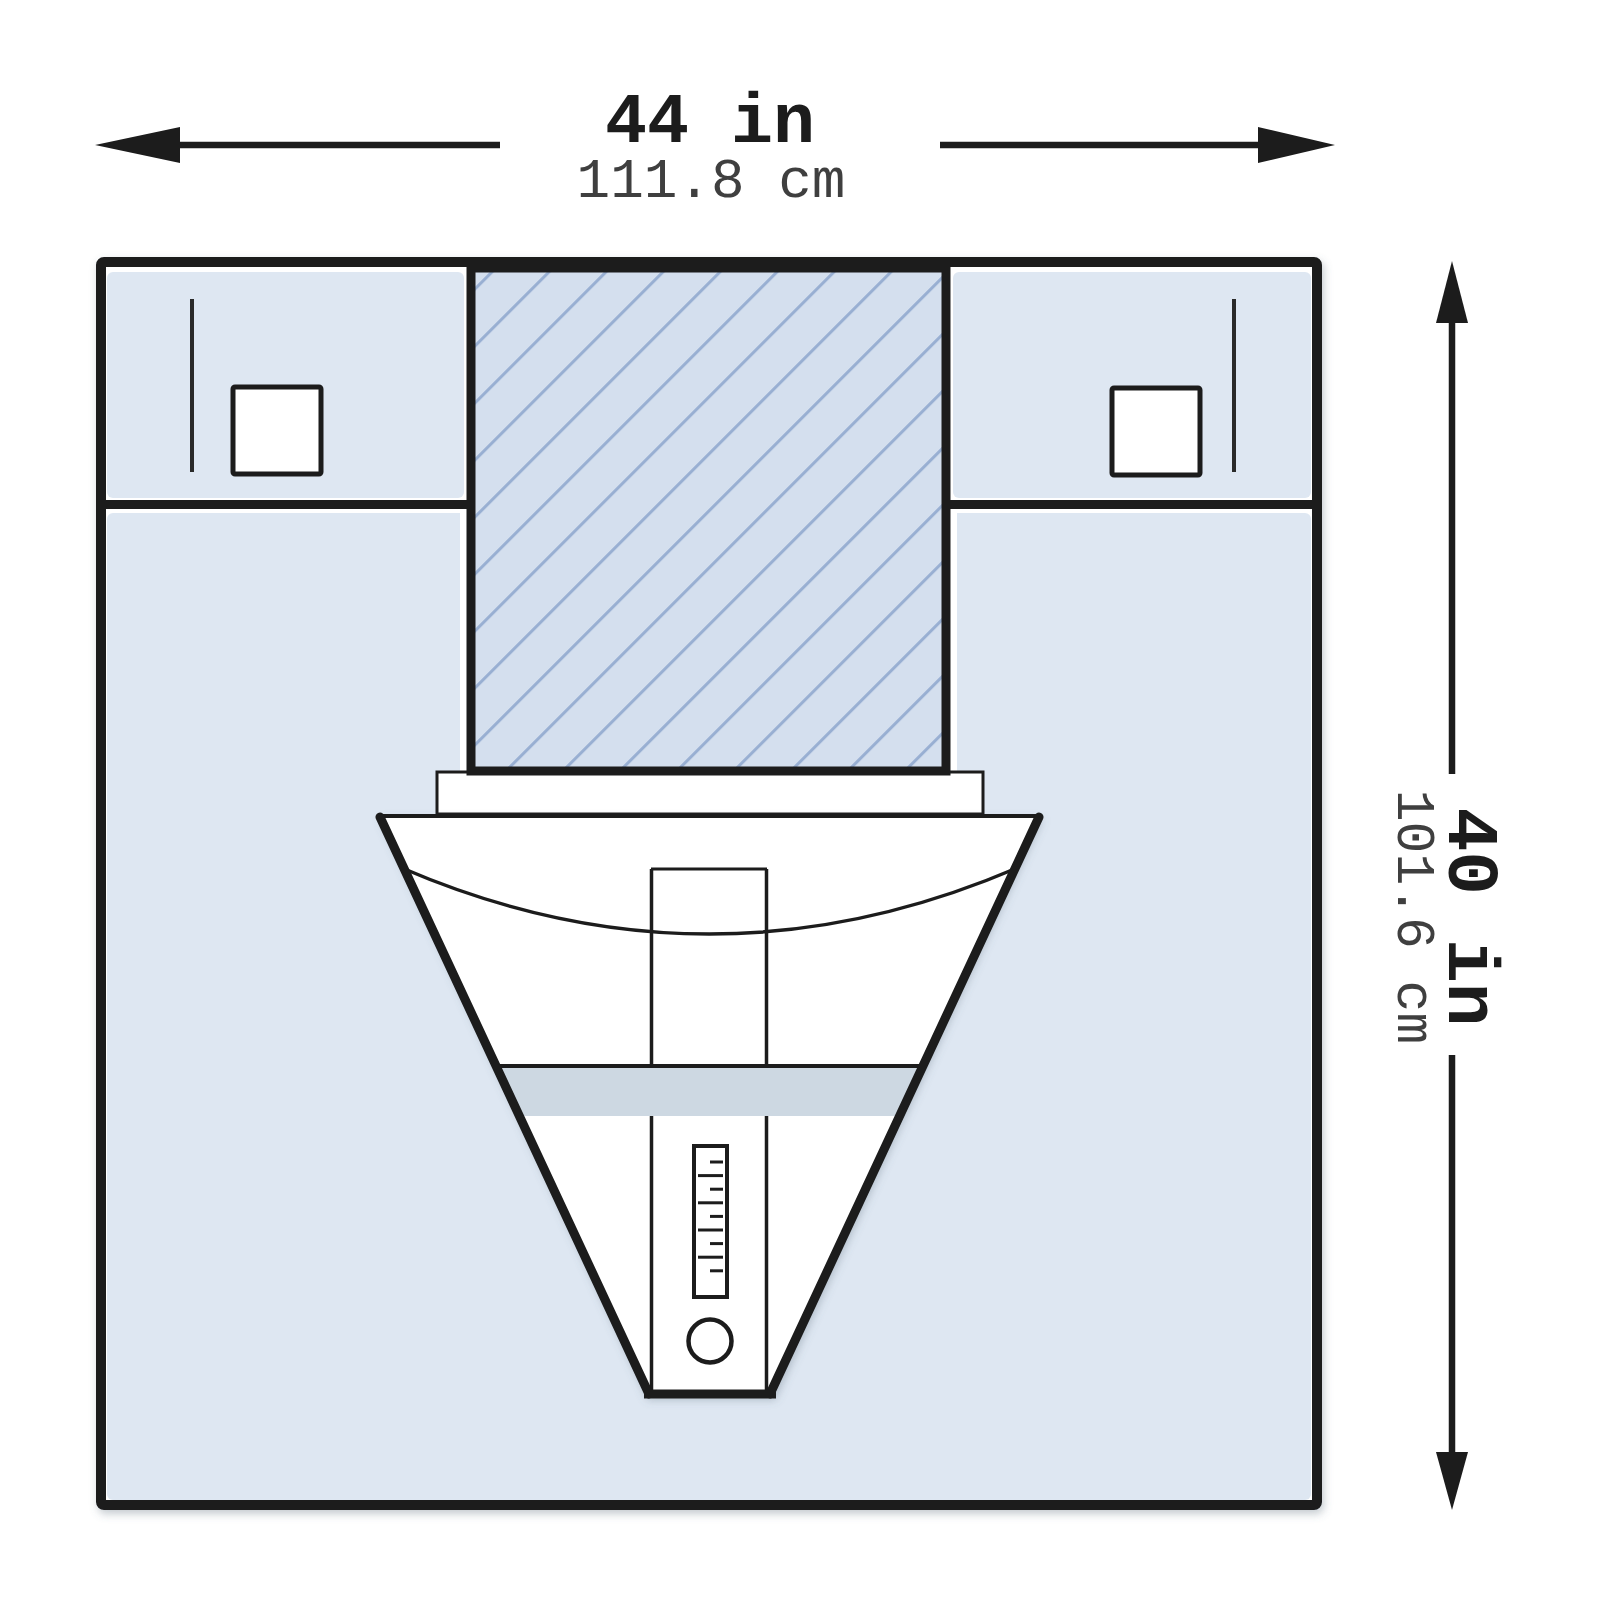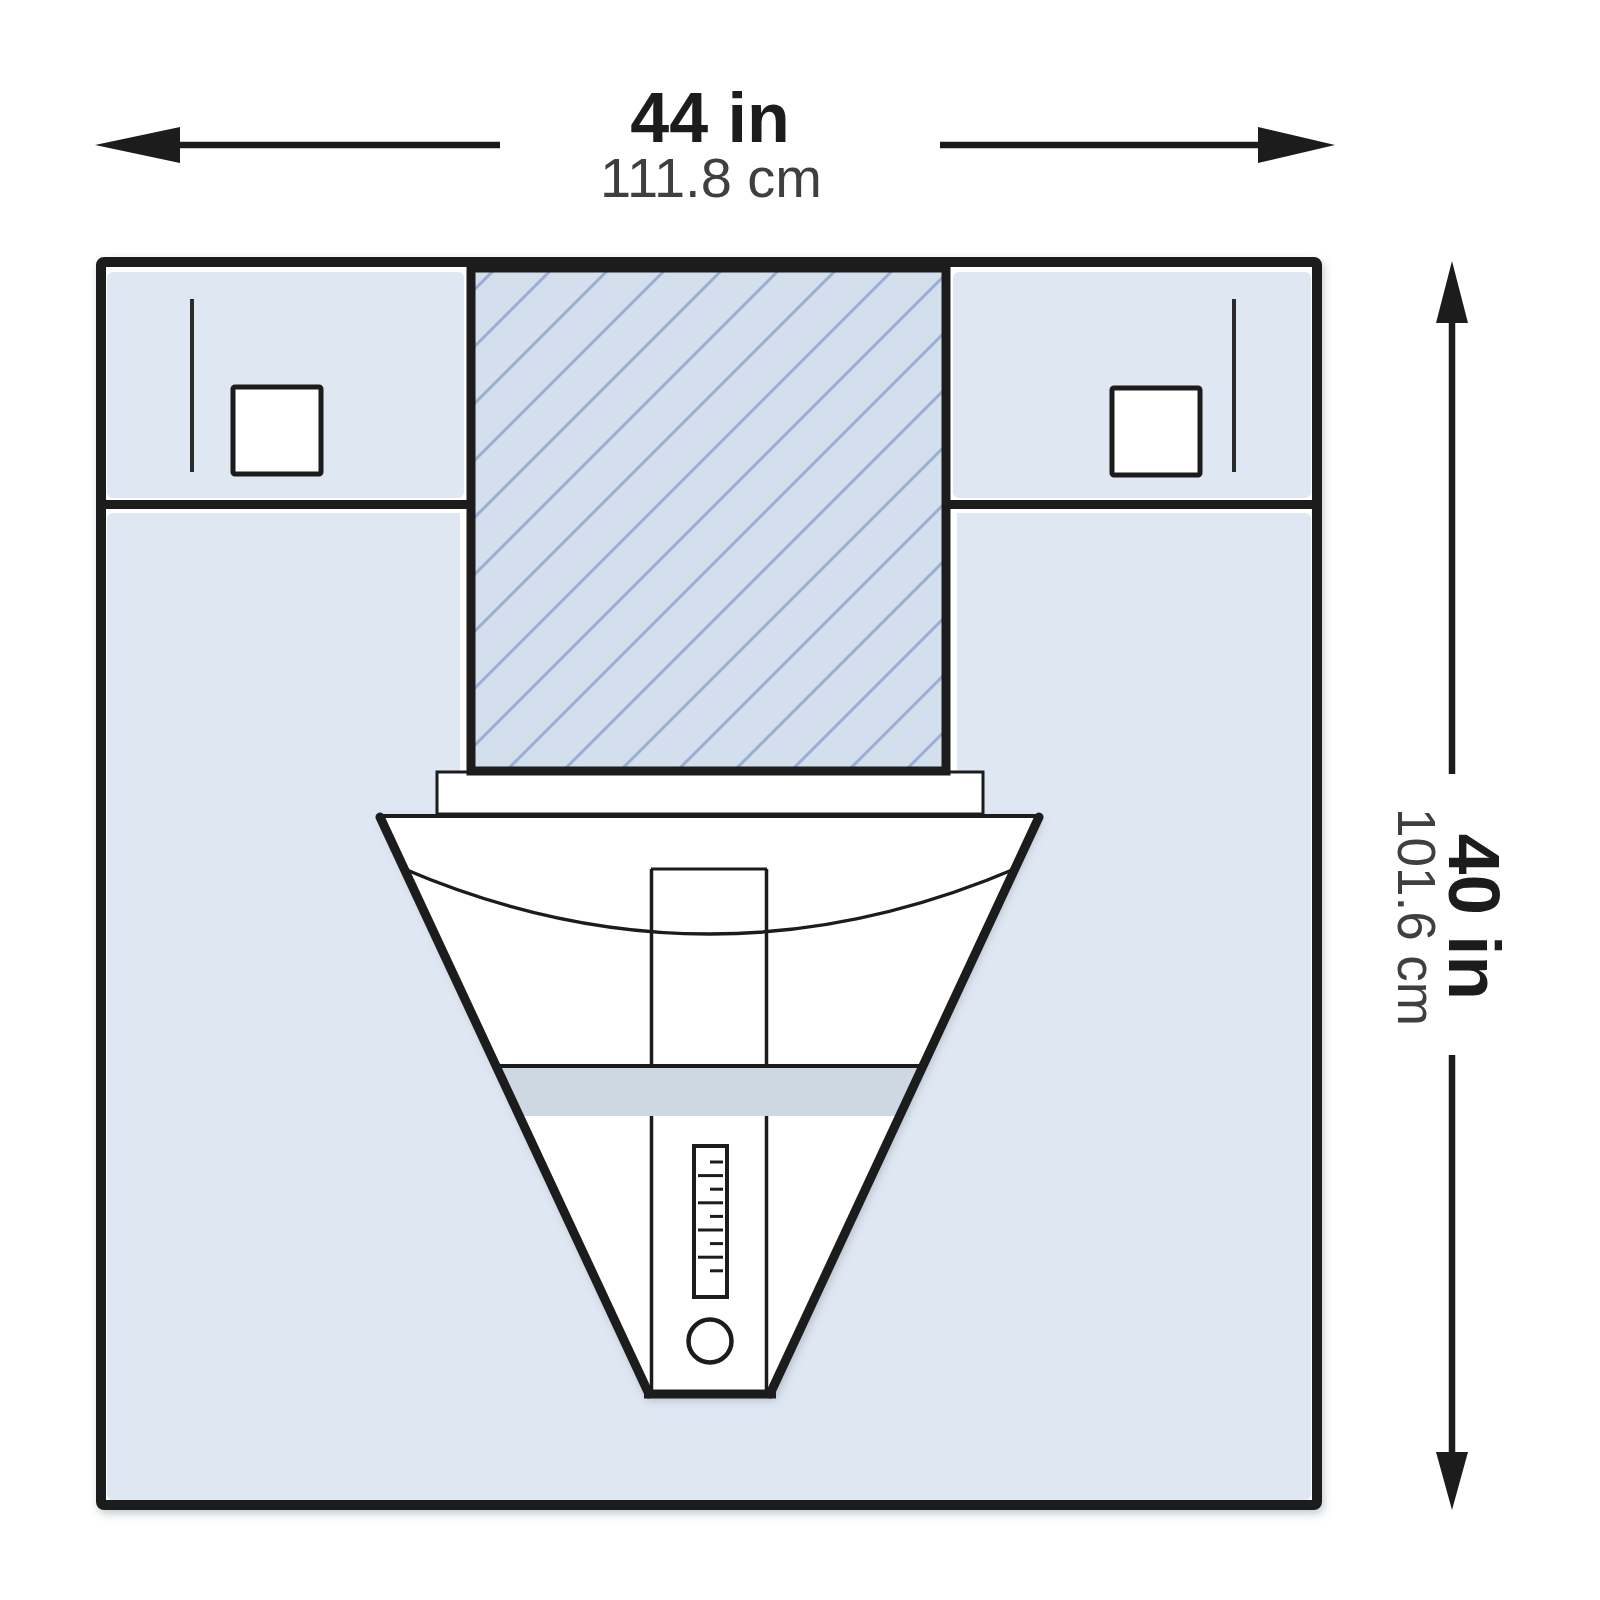--- a/index.html
+++ b/index.html
@@ -1,16 +1,16 @@
 <!DOCTYPE html>
 <html><head>
 <meta charset="utf-8">
 <style>
   html,body{margin:0;padding:0;background:#ffffff;}
-  .page{width:1600px;height:1600px;position:relative;font-family:Liberation Sans, sans-serif;}
+  .page{width:1600px;height:1600px;position:relative;font-family:Liberation Mono, monospace;}
 </style>
 </head>
 <body>
 <div class="page">
 <svg width="1600" height="1600" viewBox="0 0 1600 1600" xmlns="http://www.w3.org/2000/svg">
   <defs>
     <pattern id="hatch" width="40.3" height="40.3" patternUnits="userSpaceOnUse" patternTransform="rotate(-45)">
       <rect x="0" y="0" width="40.3" height="40.3" fill="#d4dfee"></rect>
       <rect x="-5" y="14.8" width="50.3" height="3" fill="#98afd2"></rect>
     </pattern>

